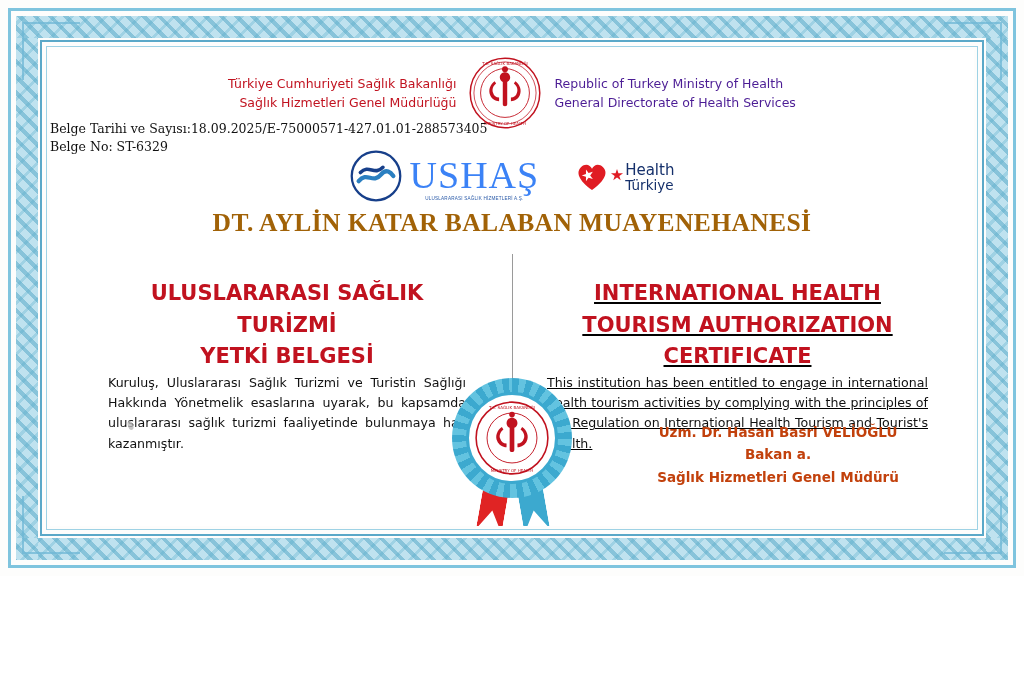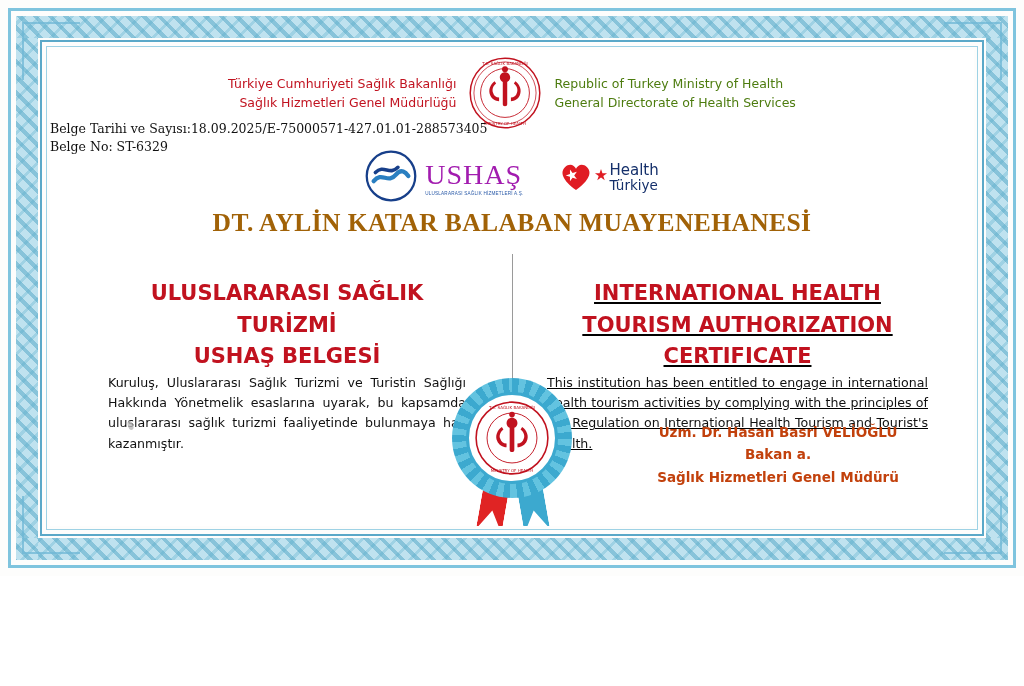--- a/index.html
+++ b/index.html
@@ -95,21 +95,21 @@
   }
   .ministry-tr {
     text-align: right;
     color: #c1121f;
     font-size: 12.5px;
     line-height: 1.55;
     font-family: "DejaVu Sans", sans-serif;
   }
   .ministry-en {
     text-align: left;
-    color: #4d7c0f;
+    color: #4c1d95;
     font-size: 12.5px;
     line-height: 1.55;
     font-family: "DejaVu Sans", sans-serif;
   }
   .emblem {
     width: 74px;
     height: 74px;
     position: relative;
     flex: 0 0 auto;
   }
@@ -133,23 +133,23 @@
     align-items: center;
     gap: 36px;
   }
   .ushas {
     display: flex;
     align-items: center;
     gap: 8px;
   }
   .ushas-text {
     font-family: "Liberation Serif", serif;
-    font-size: 28px;
+    font-size: 38px;
     letter-spacing: 1px;
-    color: #a21caf;
+    color: #3b82f6;
     line-height: 1;
   }
   .ushas-sub {
     font-size: 4.6px;
     color: #2a5aa8;
     letter-spacing: .2px;
     text-align: center;
     margin-top: 2px;
     white-space: nowrap;
   }
@@ -380,21 +380,21 @@
     </div>
 
     <div class="clinic-title">DT. AYLİN KATAR BALABAN MUAYENEHANESİ</div>
 
     <div class="columns">
       <div class="divider"></div>
 
       <div class="col left">
         <div class="col-heading">
           <div>ULUSLARARASI SAĞLIK TURİZMİ</div>
-          <div>USHAŞ BELGESİ</div>
+          <div>YETKİ BELGESİ</div>
         </div>
         <div class="col-body">Kuruluş, Uluslararası Sağlık Turizmi ve Turistin Sağlığı Hakkında Yönetmelik esaslarına uyarak, bu kapsamda uluslararası sağlık turizmi faaliyetinde bulunmaya hak kazanmıştır.</div>
       </div>
 
       <div class="col right">
         <div class="col-heading">
           <div>INTERNATIONAL HEALTH</div>
           <div>TOURISM AUTHORIZATION</div>
           <div>CERTIFICATE</div>
         </div>

